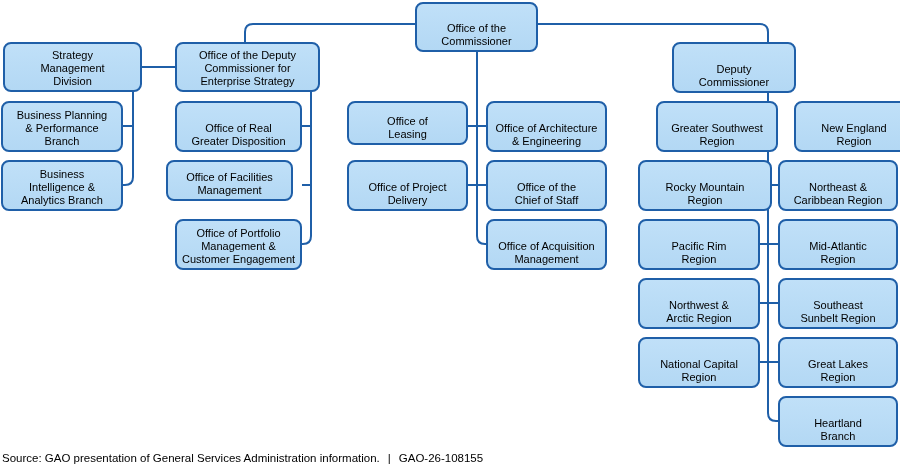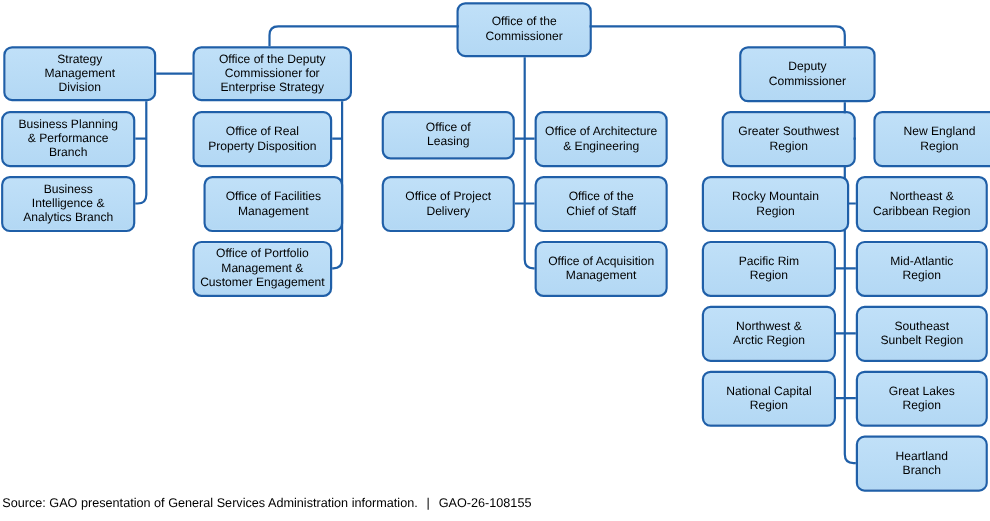--- a/index.html
+++ b/index.html
@@ -9,21 +9,21 @@
     background:#ffffff;
     font-family:"Liberation Sans",sans-serif;
     overflow:hidden;
   }
   .connectors{position:absolute;left:0;top:0;}
   .box{
     position:absolute;
     background:linear-gradient(180deg,#c0e0f8 0%,#b3d8f4 100%);
     border:2px solid #1f5fa8;
     border-radius:8px;
-    display:flex;align-items:center;justify-content:center;
+    display:flex;align-items:flex-end;justify-content:center;
     box-sizing:border-box;
     padding:2px 3px;
   }
   .lbl{
     white-space:pre-line;
     text-align:center;
     font-size:11px;
     line-height:13px;
     color:#000000;
   }
@@ -87,23 +87,23 @@
 Analytics Branch</span>
   </div>
   <div class="box" style="left:1px;top:101px;width:122px;height:51px">
     <span class="lbl">Business Planning
 &amp; Performance
 Branch</span>
   </div>
 
   <div class="box" style="left:175px;top:101px;width:127px;height:51px">
     <span class="lbl">Office of Real
-Property Disposition</span>
+Greater Disposition</span>
   </div>
-  <div class="box" style="left:185px;top:160px;width:127px;height:51px">
+  <div class="box" style="left:166px;top:160px;width:127px;height:41px">
     <span class="lbl">Office of Facilities
 Management</span>
   </div>
   <div class="box" style="left:175px;top:219px;width:127px;height:51px">
     <span class="lbl">Office of Portfolio
 Management &amp;
 Customer Engagement</span>
   </div>
 
   <div class="box" style="left:347px;top:101px;width:121px;height:44px">

